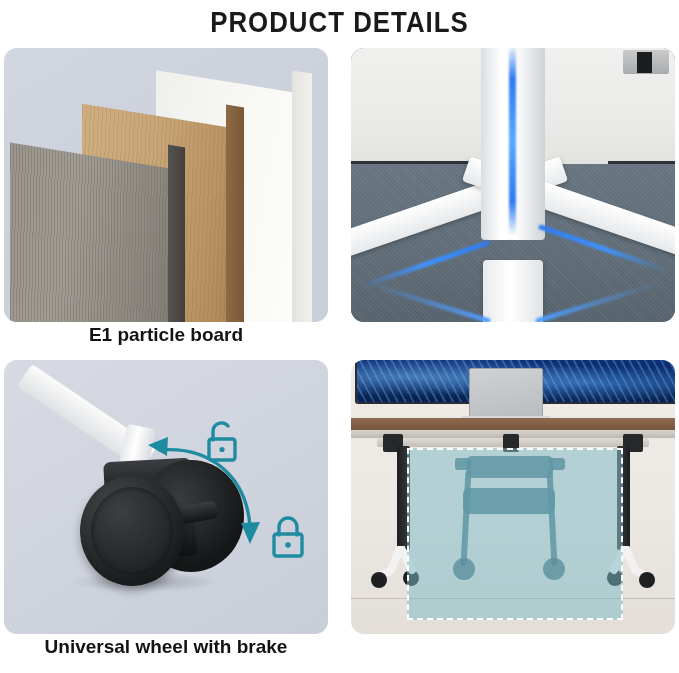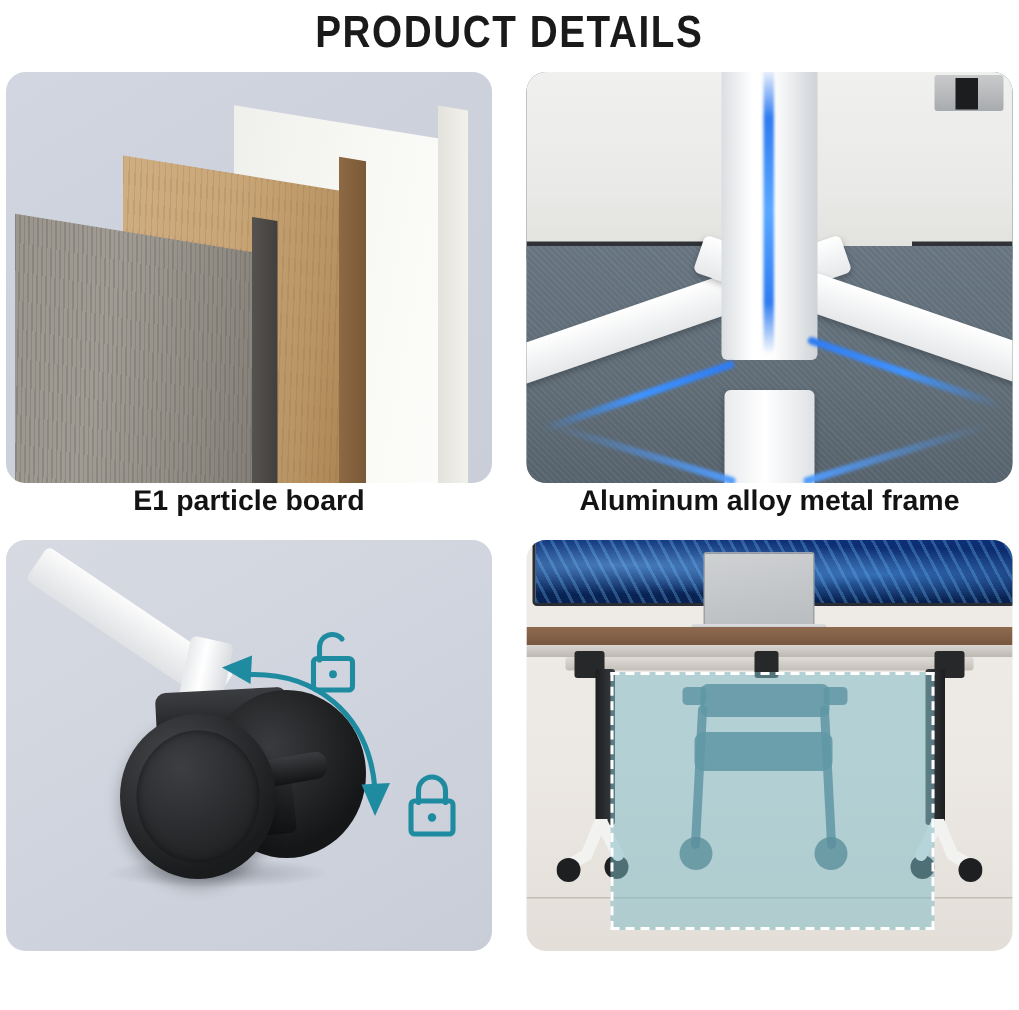--- a/index.html
+++ b/index.html
@@ -270,21 +270,20 @@
       <div class="leg legL"></div>
       <div class="leg legR"></div>
       <div class="leg legF"></div>
       <div class="column"></div>
       <div class="ledV"></div>
       <div class="ledA"></div>
       <div class="ledB"></div>
       <div class="ledC"></div>
       <div class="ledD"></div>
     </div>
-    <div class="caption">Aluminum alloy metal frame</div>
   </div>
 
   <div class="card c3">
     <div class="photo p3">
       <div class="shadow3"></div>
       <div class="tube"></div>
       <div class="tube2"></div>
       <div class="yoke"></div>
       <div class="wheelBack"></div>
       <div class="brakeStem"></div>
@@ -302,20 +301,21 @@
         <rect x="9" y="23" width="26" height="21" rx="2.5" fill="none" stroke="#1f8ba0" stroke-width="3.4"></rect>
         <circle cx="22" cy="33.5" r="2.6" fill="#1f8ba0"></circle>
       </svg>
 
       <svg class="lockSvg lockClosed" width="44" height="48" viewBox="0 0 44 48">
         <path d="M13 23 L13 15 A9 9 0 0 1 31 15 L31 23" fill="none" stroke="#1f8ba0" stroke-width="3.4" stroke-linecap="round"></path>
         <rect x="8" y="22" width="28" height="22" rx="2.5" fill="none" stroke="#1f8ba0" stroke-width="3.4"></rect>
         <circle cx="22" cy="33" r="2.8" fill="#1f8ba0"></circle>
       </svg>
     </div>
+    <div class="caption">Universal wheel with brake</div>
   </div>
 
   <div class="card c4">
     <div class="photo p4">
       <div class="screen"></div>
       <div class="laptop"></div>
       <div class="laptopBase"></div>
       <div class="deskTop"></div>
       <div class="deskEdge"></div>
       <div class="underBeam"></div>

